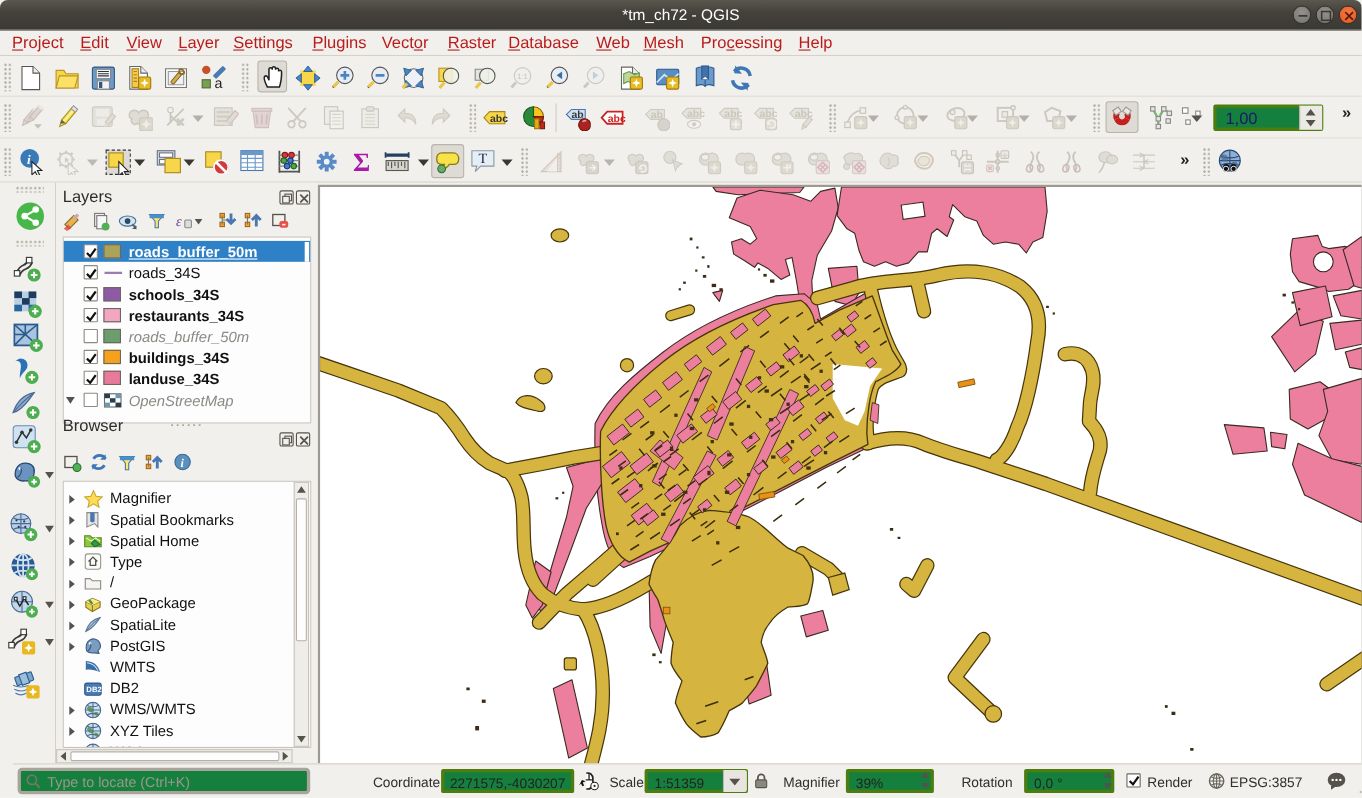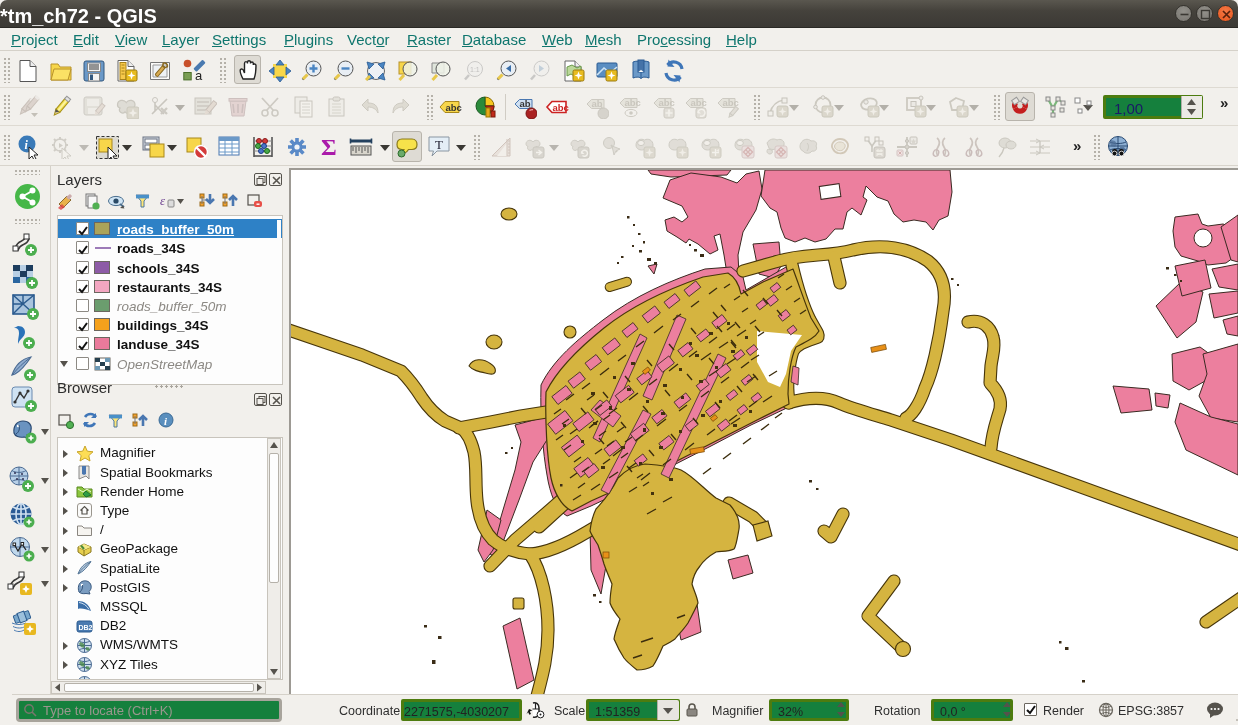--- a/index.html
+++ b/index.html
@@ -1,25 +1,25 @@
 <!DOCTYPE html>
 <html><head><meta charset="utf-8"><style>
 *{margin:0;padding:0;box-sizing:border-box}
 html,body{width:1238px;height:725px;overflow:hidden;font-family:"Liberation Sans",sans-serif;background:#f2f0ec}
 #app{position:relative;width:1238px;height:725px}
 
 #titlebar{position:absolute;left:0;top:0;width:1238px;height:28px;background:linear-gradient(#5a574f,#45423c 40%,#3b3934);border-bottom:1px solid #2a2925;border-radius:7px 7px 0 0}
-#title{position:absolute;left:0;right:0;top:5px;color:#fff;font-weight:bold;font-size:20px}
+#title{position:absolute;left:0;right:0;top:5px;text-align:center;color:#fff;font-weight:normal;font-size:14px}
 .wbtn{position:absolute;top:5px;width:17px;height:17px;border-radius:50%;border:1px solid #35332e}
 .wbtn svg{position:absolute;left:0;top:0}
 #bmin{right:46px;background:radial-gradient(circle at 50% 35%,#92908a,#787570)}
 #bmax{right:25px;background:radial-gradient(circle at 50% 35%,#92908a,#787570)}
 #bclose{right:4px;background:radial-gradient(circle at 50% 35%,#f47845,#e8561d)}
 
-#menubar{position:absolute;left:0;top:28px;width:1238px;height:23px;background:#f2f0ec;border-bottom:1px solid #d5d1c9;color:#0f766e;font-size:15px}
+#menubar{position:absolute;left:0;top:28px;width:1238px;height:23px;background:#f2f0ec;border-bottom:1px solid #d5d1c9;color:#b91c1c;font-size:15px}
 #menubar span{position:absolute;top:3px}
 #menubar u{text-decoration:underline}
 
 .tb{position:absolute;left:0;width:1238px;background:#f2f0ec}
 #tb1{top:51px;height:37px;border-bottom:1px solid #dedad2}
 #tb2{top:88px;height:38px;border-bottom:1px solid #dedad2}
 #tb3{top:126px;height:40px;border-bottom:1px solid #d8d4cc}
 .ti{position:absolute;width:24px;height:24px}
 .tsel{position:absolute;width:30px;height:30px;background:#dedbd4;border:1px solid #b8b4ac;border-radius:3px}
 .handle{position:absolute;width:7px;height:26px;background-image:radial-gradient(circle,#b5b1a9 1px,transparent 1.2px);background-size:4px 4px}
@@ -890,21 +890,21 @@
         </svg></div>
   <div class="sw" style="left:43px;top:56px;background:#aaa359"></div>
   <div class="row" style="left:66px;top:56px;color:#fff;font-weight:bold;text-decoration:underline">roads_buffer_50m</div>
   <div style="position:absolute;left:226px;top:53.5px;width:4px;height:18px;background:#fdfdfd"></div>
   <div class="cb" style="left:25px;top:75.4px"><svg width="12" height="12">
           <path d="M2 6 L5 9 L10 2" stroke="#111" stroke-width="2" fill="none"></path>
         </svg></div>
   <svg style="position:absolute;left:43px;top:75.4px" width="18" height="13">
         <line x1="1" y1="7" x2="17" y2="7" stroke="#9d7bb8" stroke-width="2"></line>
       </svg>
-  <div class="row" style="left:66px;top:75.4px;font-weight:bold">roads_34S</div>
+  <div class="row" style="left:66px;top:75.4px;font-weight:normal">roads_34S</div>
   <div class="cb" style="left:25px;top:94.6px"><svg width="12" height="12">
           <path d="M2 6 L5 9 L10 2" stroke="#111" stroke-width="2" fill="none"></path>
         </svg></div>
   <div class="sw" style="left:43px;top:94.6px;background:#8d5ba6"></div>
   <div class="row" style="left:66px;top:94.6px;font-weight:bold">schools_34S</div>
   <div class="cb" style="left:25px;top:113.8px"><svg width="12" height="12">
           <path d="M2 6 L5 9 L10 2" stroke="#111" stroke-width="2" fill="none"></path>
         </svg></div>
   <div class="sw" style="left:43px;top:113.8px;background:#f3a6c1"></div>
   <div class="row" style="left:66px;top:113.8px;font-weight:bold">restaurants_34S</div>
@@ -999,21 +999,21 @@
           </div>
       <div class="trow" style="top:44.2px">
             <svg class="tarr" width="10" height="12">
               <path d="M3 2 L8 6 L3 10 Z" fill="#55524c"></path>
             </svg>
             <svg class="tico" width="18" height="17">
               <path d="M1 4 L6 4 L8 6 L16 6 L16 14 L1 14 Z" fill="#8cc63f" stroke="#5a8a22"></path>
               <path d="M2 6 l5 3 4 -3 4 3" stroke="#e8f5d0" fill="none"></path>
               <path d="M10 8 l5 4 -5 2 -3 -3 z" fill="#2f9e44" stroke="#1e7030"></path>
             </svg>
-            <span>Render Home</span>
+            <span>Spatial Home</span>
           </div>
       <div class="trow" style="top:63.4px">
             <svg class="tarr" width="10" height="12">
               <path d="M3 2 L8 6 L3 10 Z" fill="#55524c"></path>
             </svg>
             <svg class="tico" width="18" height="17">
               <rect x="1.5" y="1.5" width="14" height="14" rx="2.5" fill="#fbfbfa" stroke="#9a968e"></rect>
               <path d="M4.5 8.5 L8.5 4.5 L12.5 8.5 M6 7.5 L6 12 L11 12 L11 7.5" fill="none" stroke="#55524c" stroke-width="1.2"></path>
             </svg>
             <span>Type</span>
@@ -1058,21 +1058,21 @@
               <circle cx="6" cy="6" r="1.2" fill="#fff"></circle>
               <path d="M4 13 C6 11 7 9 6.5 6" stroke="#3a5a80" fill="none"></path>
             </svg>
             <span>PostGIS</span>
           </div>
       <div class="trow" style="top:159.4px">
             <svg class="tico" width="18" height="17">
               <path d="M2 3 C8 3 13 6 15 13 C10 11 5 10 2 11 Z" fill="#3a6ea8"></path>
               <path d="M3 4.5 C7 5 11 7.5 13 11.5" stroke="#cfe0f0" fill="none"></path>
             </svg>
-            <span>MSSQL</span>
+            <span>WMTS</span>
           </div>
       <div class="trow" style="top:178.6px">
             <svg class="tico" width="18" height="17">
               <rect x="1" y="3" width="15" height="11" rx="2" fill="#4a7ab0" stroke="#2a5a90"></rect>
               <text x="2.5" y="11.5" font-size="7" font-weight="bold" fill="#fff">DB2</text>
             </svg>
             <span>DB2</span>
           </div>
       <div class="trow" style="top:197.8px">
             <svg class="tarr" width="10" height="12">
@@ -1369,40 +1369,40 @@
 </svg>
 </div>
 <div id="statusbar">
   <div class="sinput" style="left:4px;top:3px;width:266px;height:24px;border-radius:4px;border-color:#a8a49c"></div>
   <svg style="position:absolute;left:11px;top:8px" width="15" height="15">
         <circle cx="6" cy="6" r="4.2" fill="none" stroke="#7a766e" stroke-width="1.4"></circle>
         <path d="M9 9 L13 13" stroke="#7a766e" stroke-width="1.6"></path>
       </svg>
   <div style="position:absolute;left:31px;top:8px;color:#9a968e;font-size:13px">Type to locate (Ctrl+K)</div>
   <div class="slabel" style="left:327px">Coordinate</div>
-  <div class="sinput" style="left:389px;top:4px;width:121px;height:22px;line-height:21px">2271575,-4030207</div>
+  <div class="sinput" style="left:389px;top:4px;width:121px;height:22px;text-align:center;line-height:21px">2271575,-4030207</div>
   <svg style="position:absolute;left:514px;top:5px" width="20" height="20">
         <path d="M7 3 C10 2 13 4 13 8 L13 12 C13 16 10 18 7 17" fill="#fff" stroke="#222" stroke-width="1.5"></path>
         <path d="M9.5 3 L9.5 9 M6.5 9 L13 9" stroke="#222" stroke-width="1.2"></path>
         <path d="M3 9 l3.4 1.2 -2.6 1.2 1.2 2.6 -1.6 .8 -1.2 -2.6 -1.8 2 z" fill="#111"></path>
         <circle cx="14.5" cy="14.5" r="3.4" fill="#fff" stroke="#222"></circle>
         <circle cx="14.5" cy="14.5" r="1" fill="#222"></circle>
       </svg>
   <div class="slabel" style="left:542px">Scale</div>
   <div class="sinput" style="left:574px;top:4px;width:94px;height:22px;padding-left:6px;line-height:21px">1:51359</div>
   <div style="position:absolute;left:645px;top:5px;width:22px;height:20px;background:#e8e5e0;border-left:1px solid #b3afa7;border-radius:0 2px 2px 0"></div>
   <svg style="position:absolute;left:650px;top:12px" width="12" height="8">
         <path d="M1 1 L11 1 L6 7 Z" fill="#55524c"></path>
       </svg>
   <svg style="position:absolute;left:672px;top:7px" width="16" height="16">
         <rect x="3" y="7" width="10" height="7" rx="1" fill="#8a8680" stroke="#5a564e"></rect>
         <path d="M5 7 L5 5 A3 3 0 0 1 11 5 L11 7" fill="none" stroke="#5a564e" stroke-width="1.6"></path>
       </svg>
   <div class="slabel" style="left:700px">Magnifier</div>
-  <div class="sinput" style="left:757px;top:4px;width:80px;height:22px;padding-left:6px;line-height:21px">32%</div>
+  <div class="sinput" style="left:757px;top:4px;width:80px;height:22px;padding-left:6px;line-height:21px">39%</div>
   <svg style="position:absolute;left:823px;top:6px" width="12" height="18">
         <path d="M6 1 L10 6 L2 6 Z" fill="#55524c"></path>
         <path d="M2 11 L10 11 L6 16 Z" fill="#55524c"></path>
       </svg>
   <div class="slabel" style="left:862px">Rotation</div>
   <div class="sinput" style="left:919px;top:4px;width:82px;height:22px;padding-left:6px;line-height:21px">0,0 °</div>
   <svg style="position:absolute;left:989px;top:6px" width="12" height="18">
         <path d="M6 1 L10 6 L2 6 Z" fill="#55524c"></path>
         <path d="M2 11 L10 11 L6 16 Z" fill="#55524c"></path>
       </svg>

